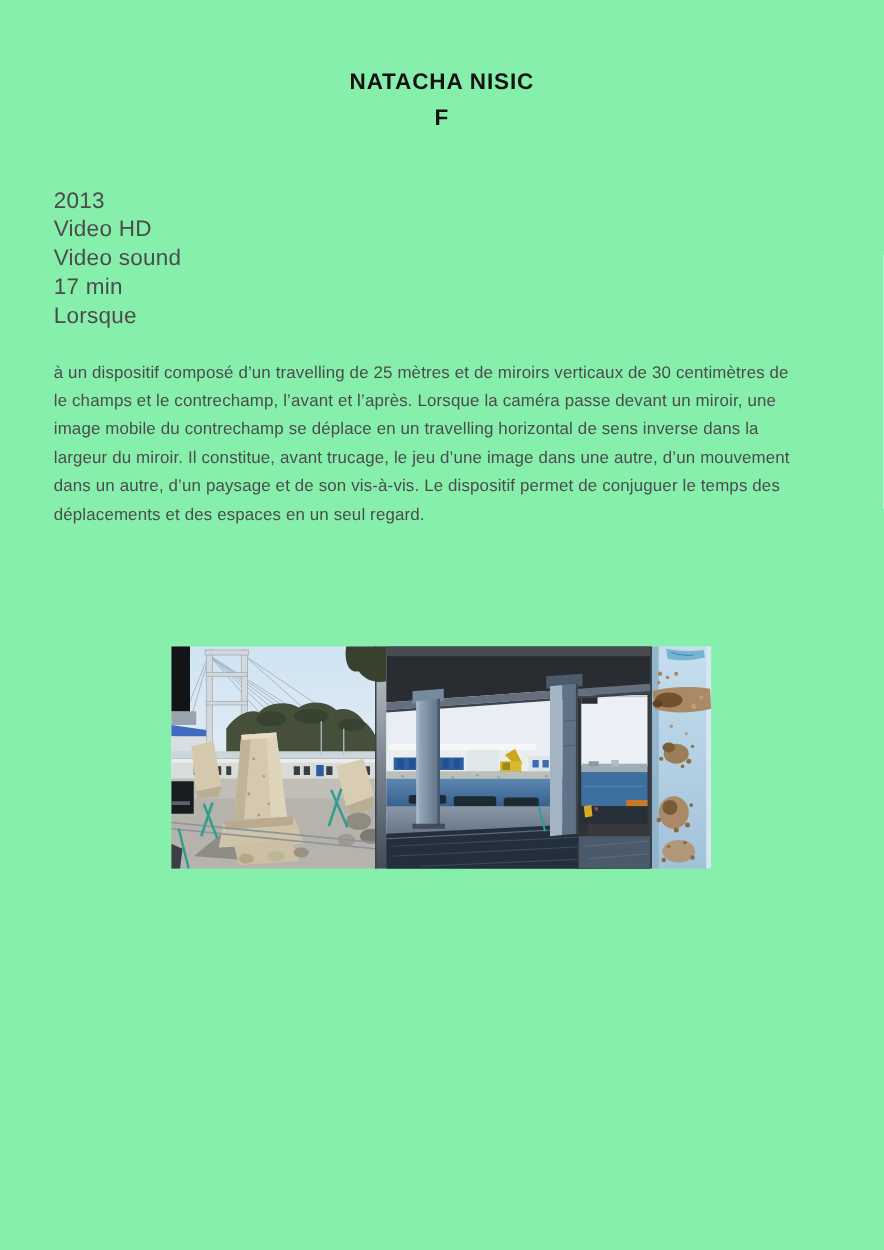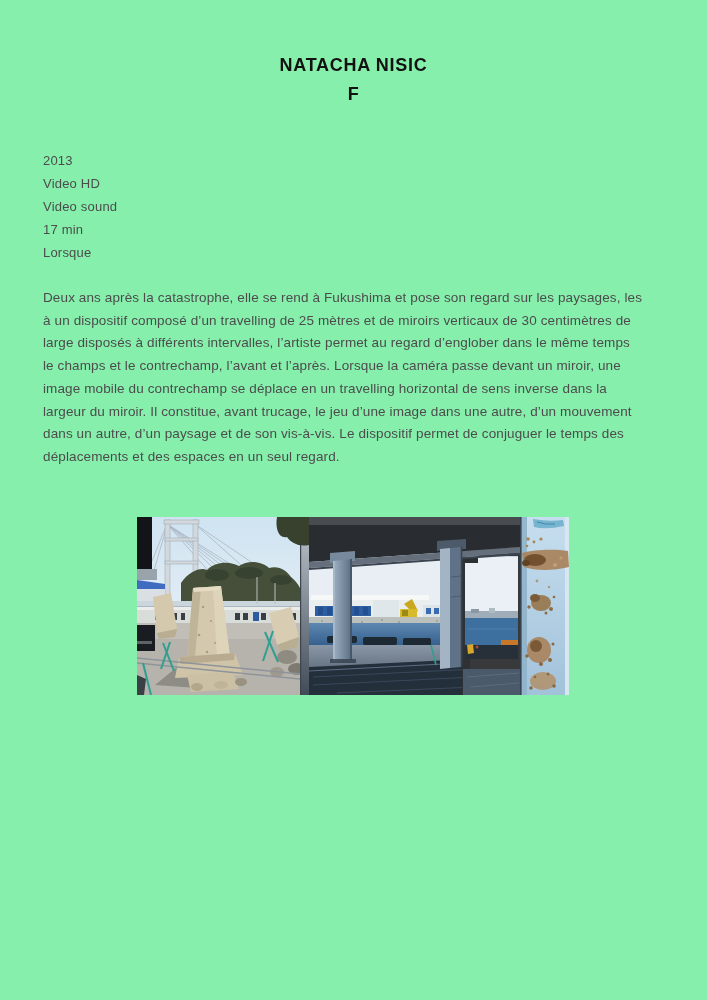--- a/index.html
+++ b/index.html
@@ -11,21 +11,21 @@
   .title{
     position:absolute;top:55px;left:0;width:707px;text-align:center;
     font-size:18px;font-weight:700;letter-spacing:0.7px;color:#121212;
   }
   .subtitle{
     position:absolute;top:84px;left:0;width:707px;text-align:center;
     font-size:18px;font-weight:700;letter-spacing:0.7px;color:#121212;
   }
   .meta{
     position:absolute;top:149px;left:43px;
-    font-size:13px;line-height:23px;color:#4c4c4c;letter-spacing:0.2px;
+    font-size:18px;line-height:23px;color:#4c4c4c;letter-spacing:0.2px;
   }
   .desc{
     position:absolute;top:287px;left:43px;width:632px;
     font-size:13.5px;line-height:22.7px;color:#4c4c4c;letter-spacing:0.12px;
   }
   .dline{white-space:nowrap;}
   .still{position:absolute;left:137px;top:517px;width:432px;height:178px;margin:0;padding:0;}
   .still svg{display:block;}
 </style>
 </head>
@@ -38,23 +38,21 @@
 
   <div class="meta">
     <div class="mline">2013</div>
     <div class="mline">Video HD</div>
     <div class="mline">Video sound</div>
     <div class="mline">17 min</div>
     <div class="mline">Lorsque</div>
   </div>
 
   <div class="desc">
-    <div class="dline">Deux ans après la catastrophe, elle se rend à Fukushima et pose son regard sur les paysages, les</div>
     <div class="dline">à un dispositif composé d’un travelling de 25 mètres et de miroirs verticaux de 30 centimètres de</div>
-    <div class="dline">large disposés à différents intervalles, l’artiste permet au regard d’englober dans le même temps</div>
     <div class="dline">le champs et le contrechamp, l’avant et l’après. Lorsque la caméra passe devant un miroir, une</div>
     <div class="dline">image mobile du contrechamp se déplace en un travelling horizontal de sens inverse dans la</div>
     <div class="dline">largeur du miroir. Il constitue, avant trucage, le jeu d’une image dans une autre, d’un mouvement</div>
     <div class="dline">dans un autre, d’un paysage et de son vis-à-vis. Le dispositif permet de conjuguer le temps des</div>
     <div class="dline">déplacements et des espaces en un seul regard.</div>
   </div>
 
   <figure class="still">
     <svg width="432" height="178" viewBox="0 0 432 178" xmlns="http://www.w3.org/2000/svg">
       <defs>

